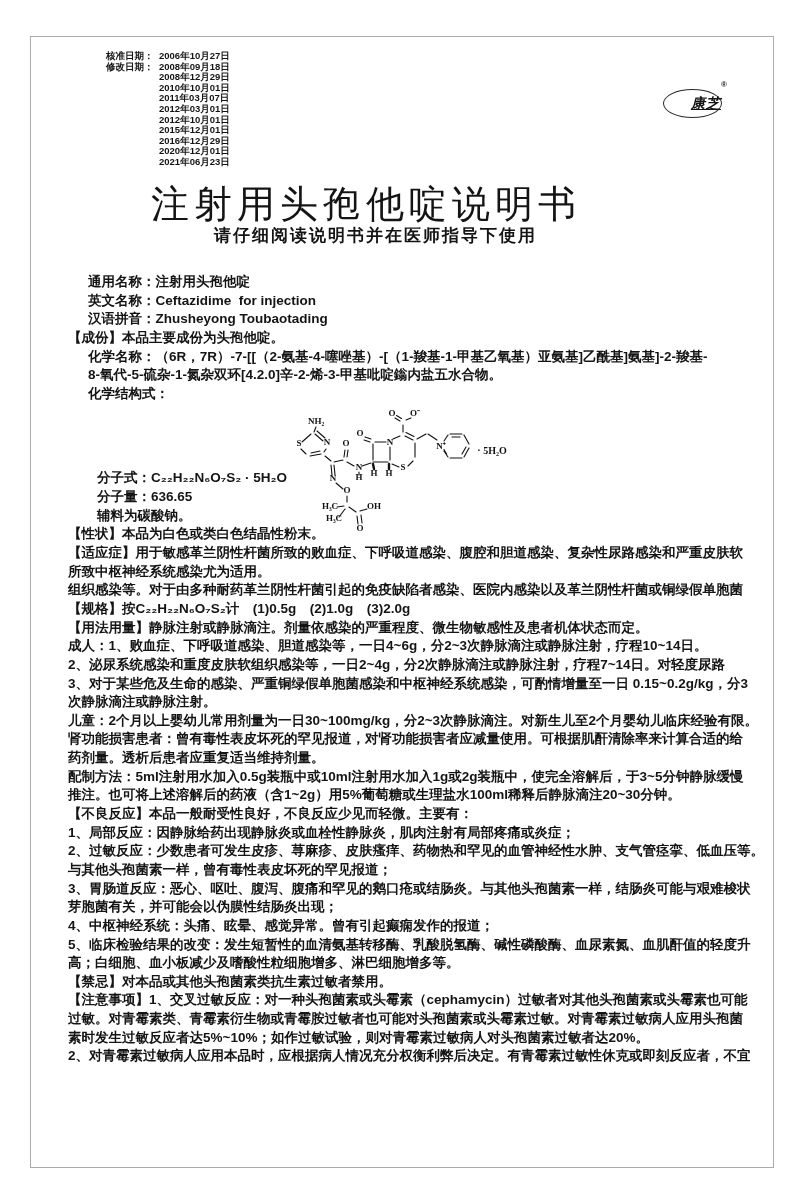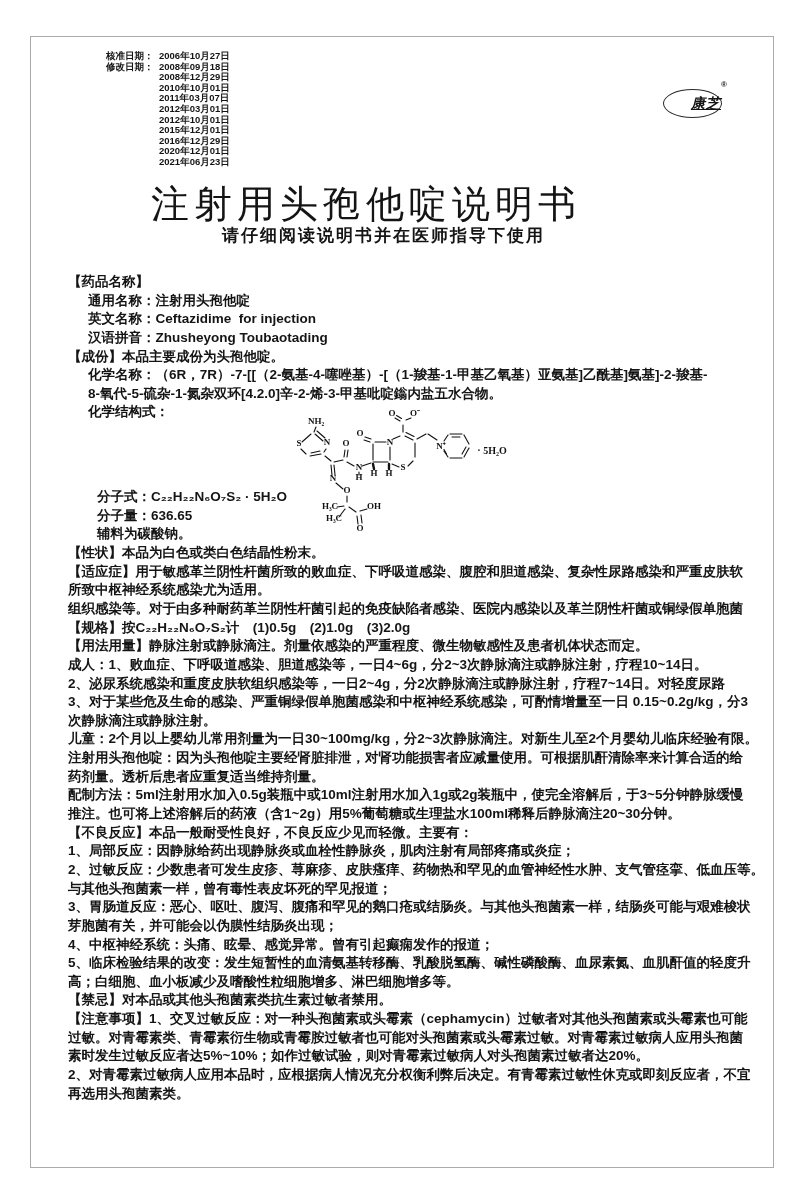--- a/index.html
+++ b/index.html
@@ -29,21 +29,21 @@
     font-size:14px; letter-spacing:1px;text-decoration:underline;
   }
   .logo-reg { position:absolute; left:721px; top:80px; font-size:8px; font-weight:bold; }
   
   .title {
     position:absolute; left:0; top:179px; width:732px; text-align:center;
     font-size:38px; font-weight:normal; letter-spacing:5px; white-space:nowrap;
   }
   .subtitle {
     position:absolute; left:0; top:224px; width:751px; text-align:center;
-    font-size:17px; font-weight:bold; letter-spacing:2px; white-space:nowrap;padding-left:8px;
+    font-size:17px; font-weight:bold; letter-spacing:2px; white-space:nowrap;
   }
   
   .body-text {
     position:absolute; left:68px; top:273px; width:695px;
     font-size:13.5px; font-weight:bold;
   }
   .line { line-height:18.65px; height:18.65px; white-space:pre; }
   .ind0 { margin-left:0; }
   .ind1 { margin-left:20px; }
   .ind2 { margin-left:29px; }
@@ -89,21 +89,20 @@
 
 <div class="logo">
   <span>康芝</span>
 </div>
 <div class="logo-reg">®</div>
 
 <div class="title">注射用头孢他啶说明书</div>
 <div class="subtitle">请仔细阅读说明书并在医师指导下使用</div>
 
 <div class="body-text">
-    <div class="line ind0">【药品名称】</div>
     <div class="line ind1">通用名称：注射用头孢他啶</div>
     <div class="line ind1">英文名称：Ceftazidime  for injection</div>
     <div class="line ind1">汉语拼音：Zhusheyong Toubaotading</div>
     <div class="line ind0">【成份】本品主要成份为头孢他啶。</div>
     <div class="line ind1">化学名称：（6R，7R）-7-[[（2-氨基-4-噻唑基）-[（1-羧基-1-甲基乙氧基）亚氨基]乙酰基]氨基]-2-羧基-</div>
     <div class="line ind1">8-氧代-5-硫杂-1-氮杂双环[4.2.0]辛-2-烯-3-甲基吡啶鎓内盐五水合物。</div>
     <div class="line ind1">化学结构式：</div>
     <div class="line ind2" style="margin-top: 66px;">分子式：C₂₂H₂₂N₆O₇S₂ · 5H₂O</div>
     <div class="line ind2">分子量：636.65</div>
     <div class="line ind2">辅料为碳酸钠。</div>
@@ -111,39 +110,38 @@
     <div class="line ind0">【适应症】用于敏感革兰阴性杆菌所致的败血症、下呼吸道感染、腹腔和胆道感染、复杂性尿路感染和严重皮肤软</div>
     <div class="line ind0">所致中枢神经系统感染尤为适用。</div>
     <div class="line ind0">组织感染等。对于由多种耐药革兰阴性杆菌引起的免疫缺陷者感染、医院内感染以及革兰阴性杆菌或铜绿假单胞菌</div>
     <div class="line ind0">【规格】按C₂₂H₂₂N₆O₇S₂计　(1)0.5g　(2)1.0g　(3)2.0g</div>
     <div class="line ind0">【用法用量】静脉注射或静脉滴注。剂量依感染的严重程度、微生物敏感性及患者机体状态而定。</div>
     <div class="line ind0">成人：1、败血症、下呼吸道感染、胆道感染等，一日4~6g，分2~3次静脉滴注或静脉注射，疗程10~14日。</div>
     <div class="line ind0">2、泌尿系统感染和重度皮肤软组织感染等，一日2~4g，分2次静脉滴注或静脉注射，疗程7~14日。对轻度尿路</div>
     <div class="line ind0">3、对于某些危及生命的感染、严重铜绿假单胞菌感染和中枢神经系统感染，可酌情增量至一日 0.15~0.2g/kg，分3</div>
     <div class="line ind0">次静脉滴注或静脉注射。</div>
     <div class="line ind0">儿童：2个月以上婴幼儿常用剂量为一日30~100mg/kg，分2~3次静脉滴注。对新生儿至2个月婴幼儿临床经验有限。</div>
-    <div class="line ind0">注射用头孢他啶：因为头孢他啶主要经肾脏排泄，对肾功能损害者应减量使用。可根据肌酐清除率来计算合适的给</div>
+    <div class="line ind0">肾功能损害患者：曾有毒性表皮坏死的罕见报道，对肾功能损害者应减量使用。可根据肌酐清除率来计算合适的给</div>
     <div class="line ind0">药剂量。透析后患者应重复适当维持剂量。</div>
     <div class="line ind0">配制方法：5ml注射用水加入0.5g装瓶中或10ml注射用水加入1g或2g装瓶中，使完全溶解后，于3~5分钟静脉缓慢</div>
     <div class="line ind0">推注。也可将上述溶解后的药液（含1~2g）用5%葡萄糖或生理盐水100ml稀释后静脉滴注20~30分钟。</div>
     <div class="line ind0">【不良反应】本品一般耐受性良好，不良反应少见而轻微。主要有：</div>
     <div class="line ind0">1、局部反应：因静脉给药出现静脉炎或血栓性静脉炎，肌肉注射有局部疼痛或炎症；</div>
     <div class="line ind0">2、过敏反应：少数患者可发生皮疹、荨麻疹、皮肤瘙痒、药物热和罕见的血管神经性水肿、支气管痉挛、低血压等。</div>
     <div class="line ind0">与其他头孢菌素一样，曾有毒性表皮坏死的罕见报道；</div>
     <div class="line ind0">3、胃肠道反应：恶心、呕吐、腹泻、腹痛和罕见的鹅口疮或结肠炎。与其他头孢菌素一样，结肠炎可能与艰难梭状</div>
     <div class="line ind0">芽胞菌有关，并可能会以伪膜性结肠炎出现；</div>
     <div class="line ind0">4、中枢神经系统：头痛、眩晕、感觉异常。曾有引起癫痫发作的报道；</div>
     <div class="line ind0">5、临床检验结果的改变：发生短暂性的血清氨基转移酶、乳酸脱氢酶、碱性磷酸酶、血尿素氮、血肌酐值的轻度升</div>
     <div class="line ind0">高；白细胞、血小板减少及嗜酸性粒细胞增多、淋巴细胞增多等。</div>
     <div class="line ind0">【禁忌】对本品或其他头孢菌素类抗生素过敏者禁用。</div>
     <div class="line ind0">【注意事项】1、交叉过敏反应：对一种头孢菌素或头霉素（cephamycin）过敏者对其他头孢菌素或头霉素也可能</div>
     <div class="line ind0">过敏。对青霉素类、青霉素衍生物或青霉胺过敏者也可能对头孢菌素或头霉素过敏。对青霉素过敏病人应用头孢菌</div>
     <div class="line ind0">素时发生过敏反应者达5%~10%；如作过敏试验，则对青霉素过敏病人对头孢菌素过敏者达20%。</div>
     <div class="line ind0">2、对青霉素过敏病人应用本品时，应根据病人情况充分权衡利弊后决定。有青霉素过敏性休克或即刻反应者，不宜</div>
-    <div class="line ind0">再选用头孢菌素类。</div>
   </div>
 
 <div class="structure">
   <svg width="230" height="140" viewBox="0 0 230 140">
 
     <line x1="33" y1="19" x2="31" y2="24"></line>
     <line x1="19" y1="34" x2="28" y2="26"></line>
     <line x1="32" y1="26" x2="40" y2="33"></line>
     <line x1="34" y1="23" x2="42" y2="30"></line>
     <line x1="43" y1="41" x2="41" y2="44"></line>

